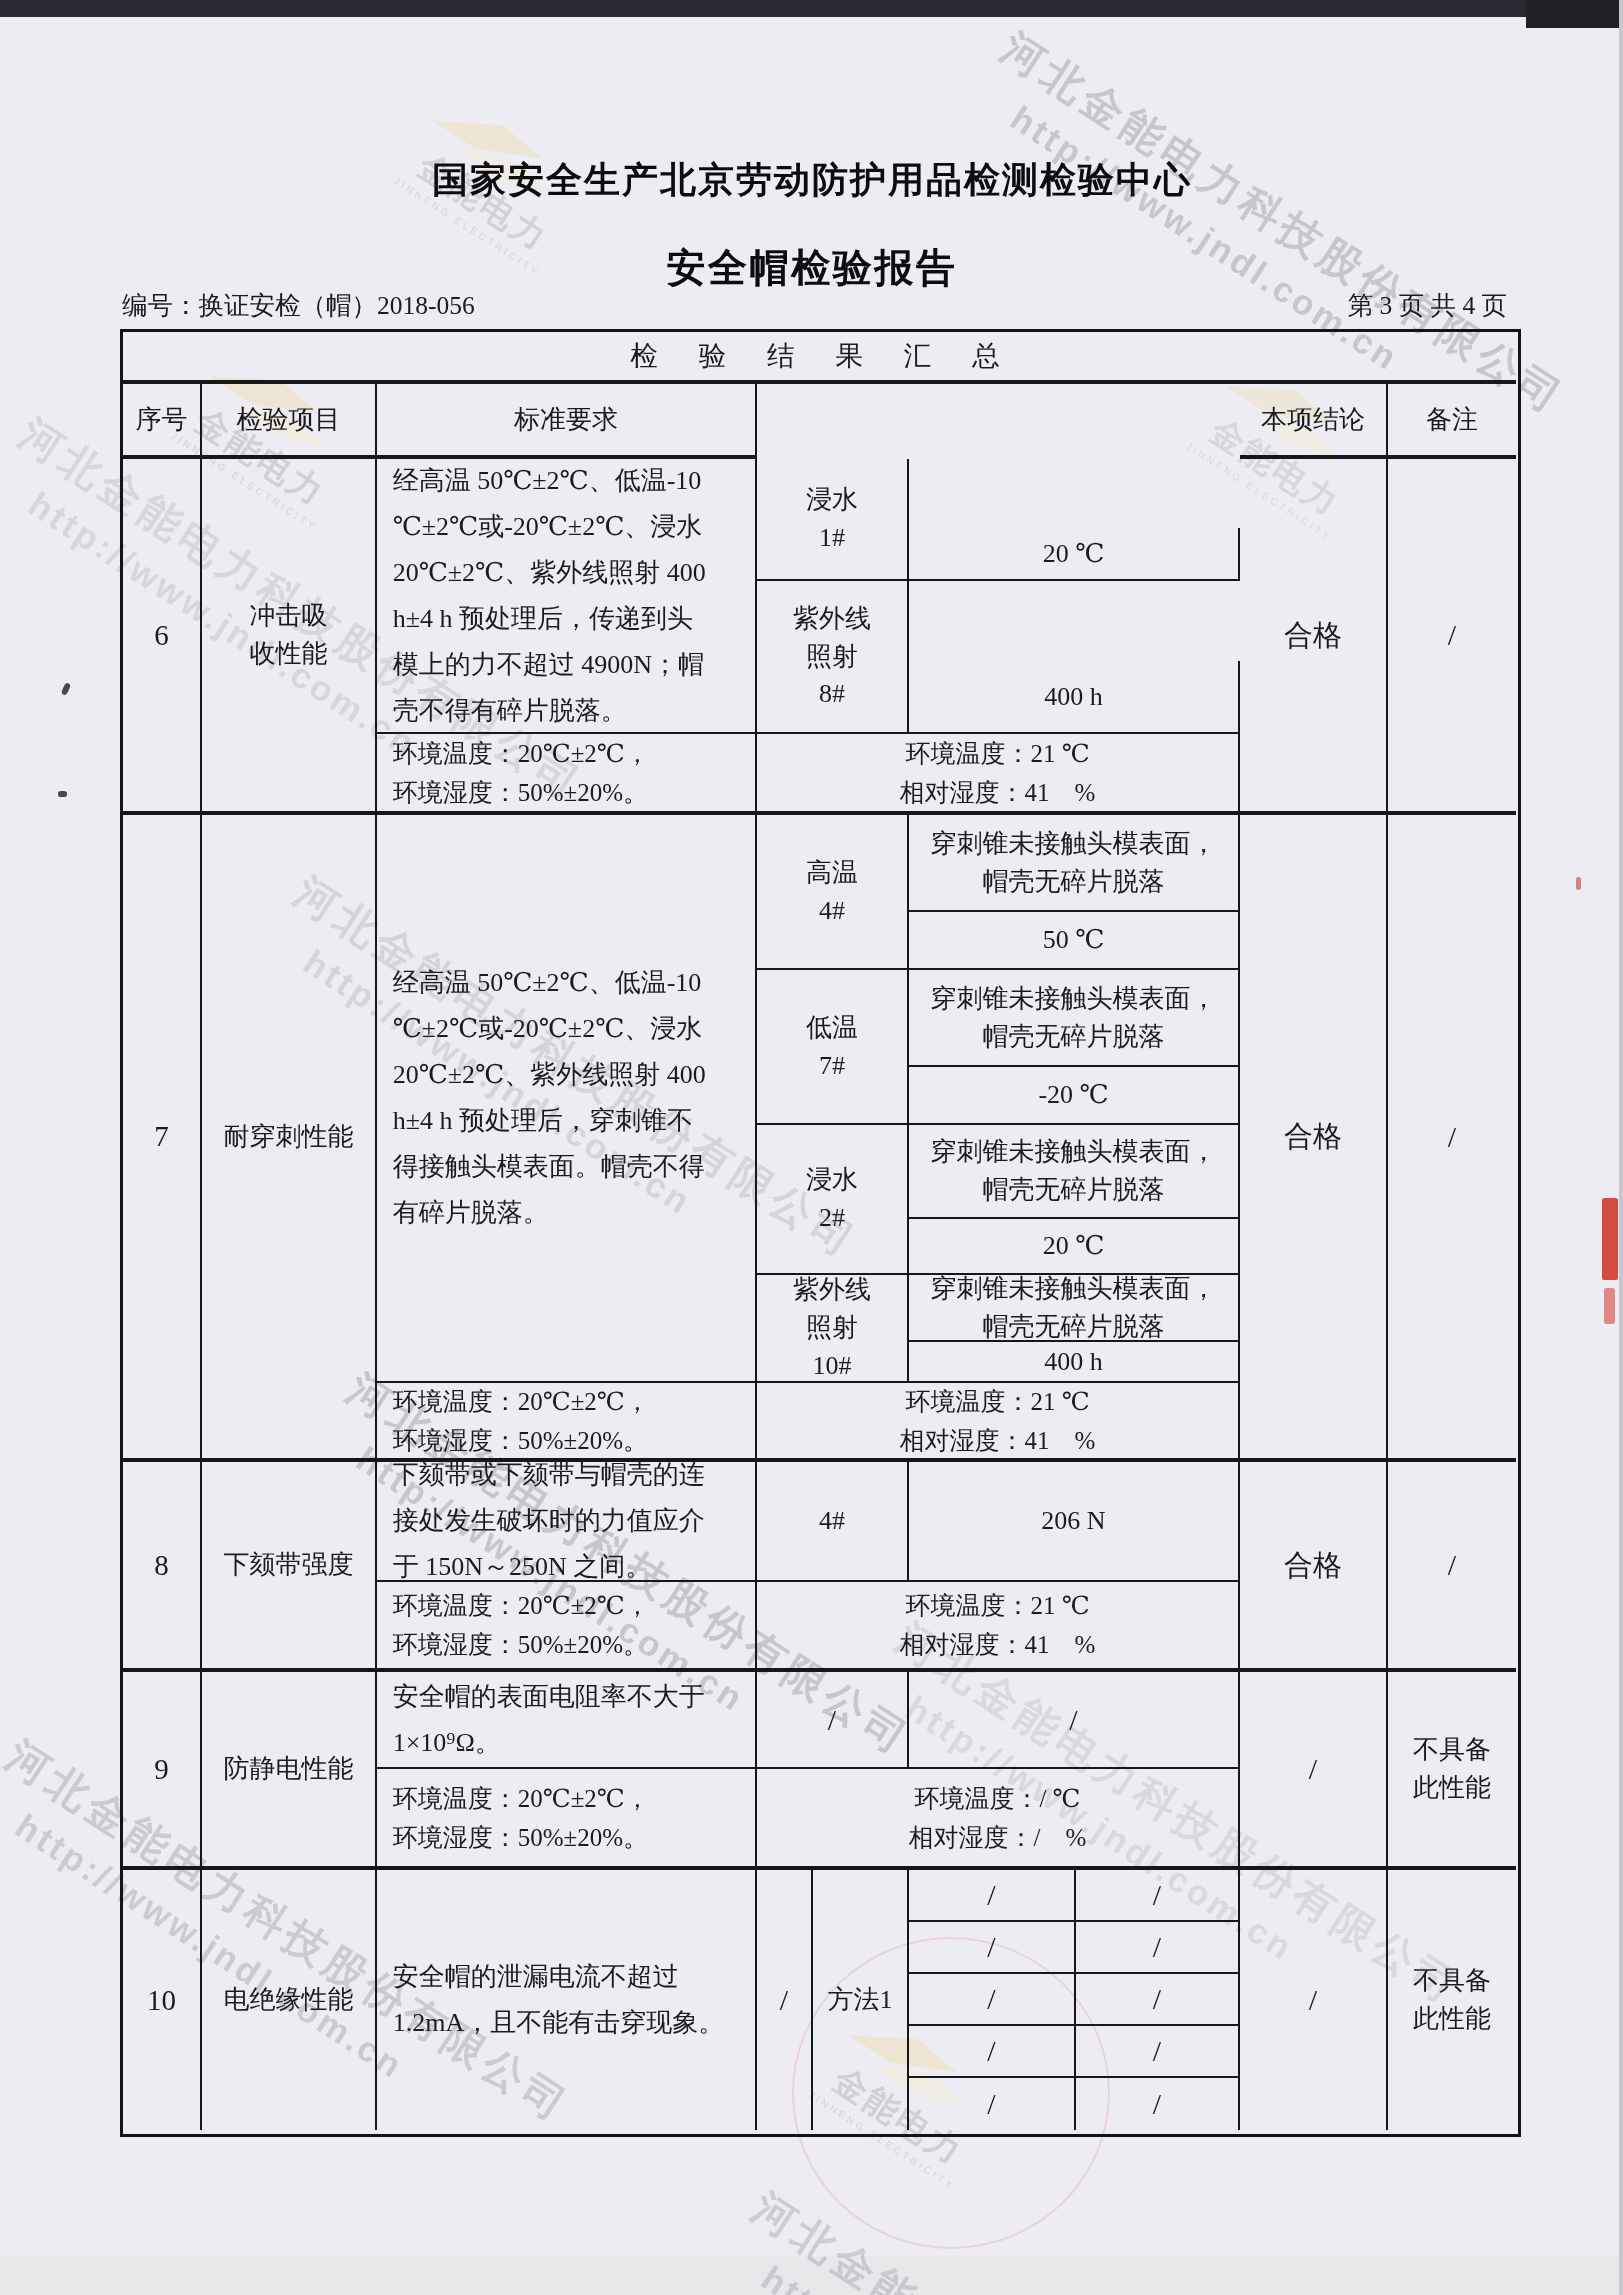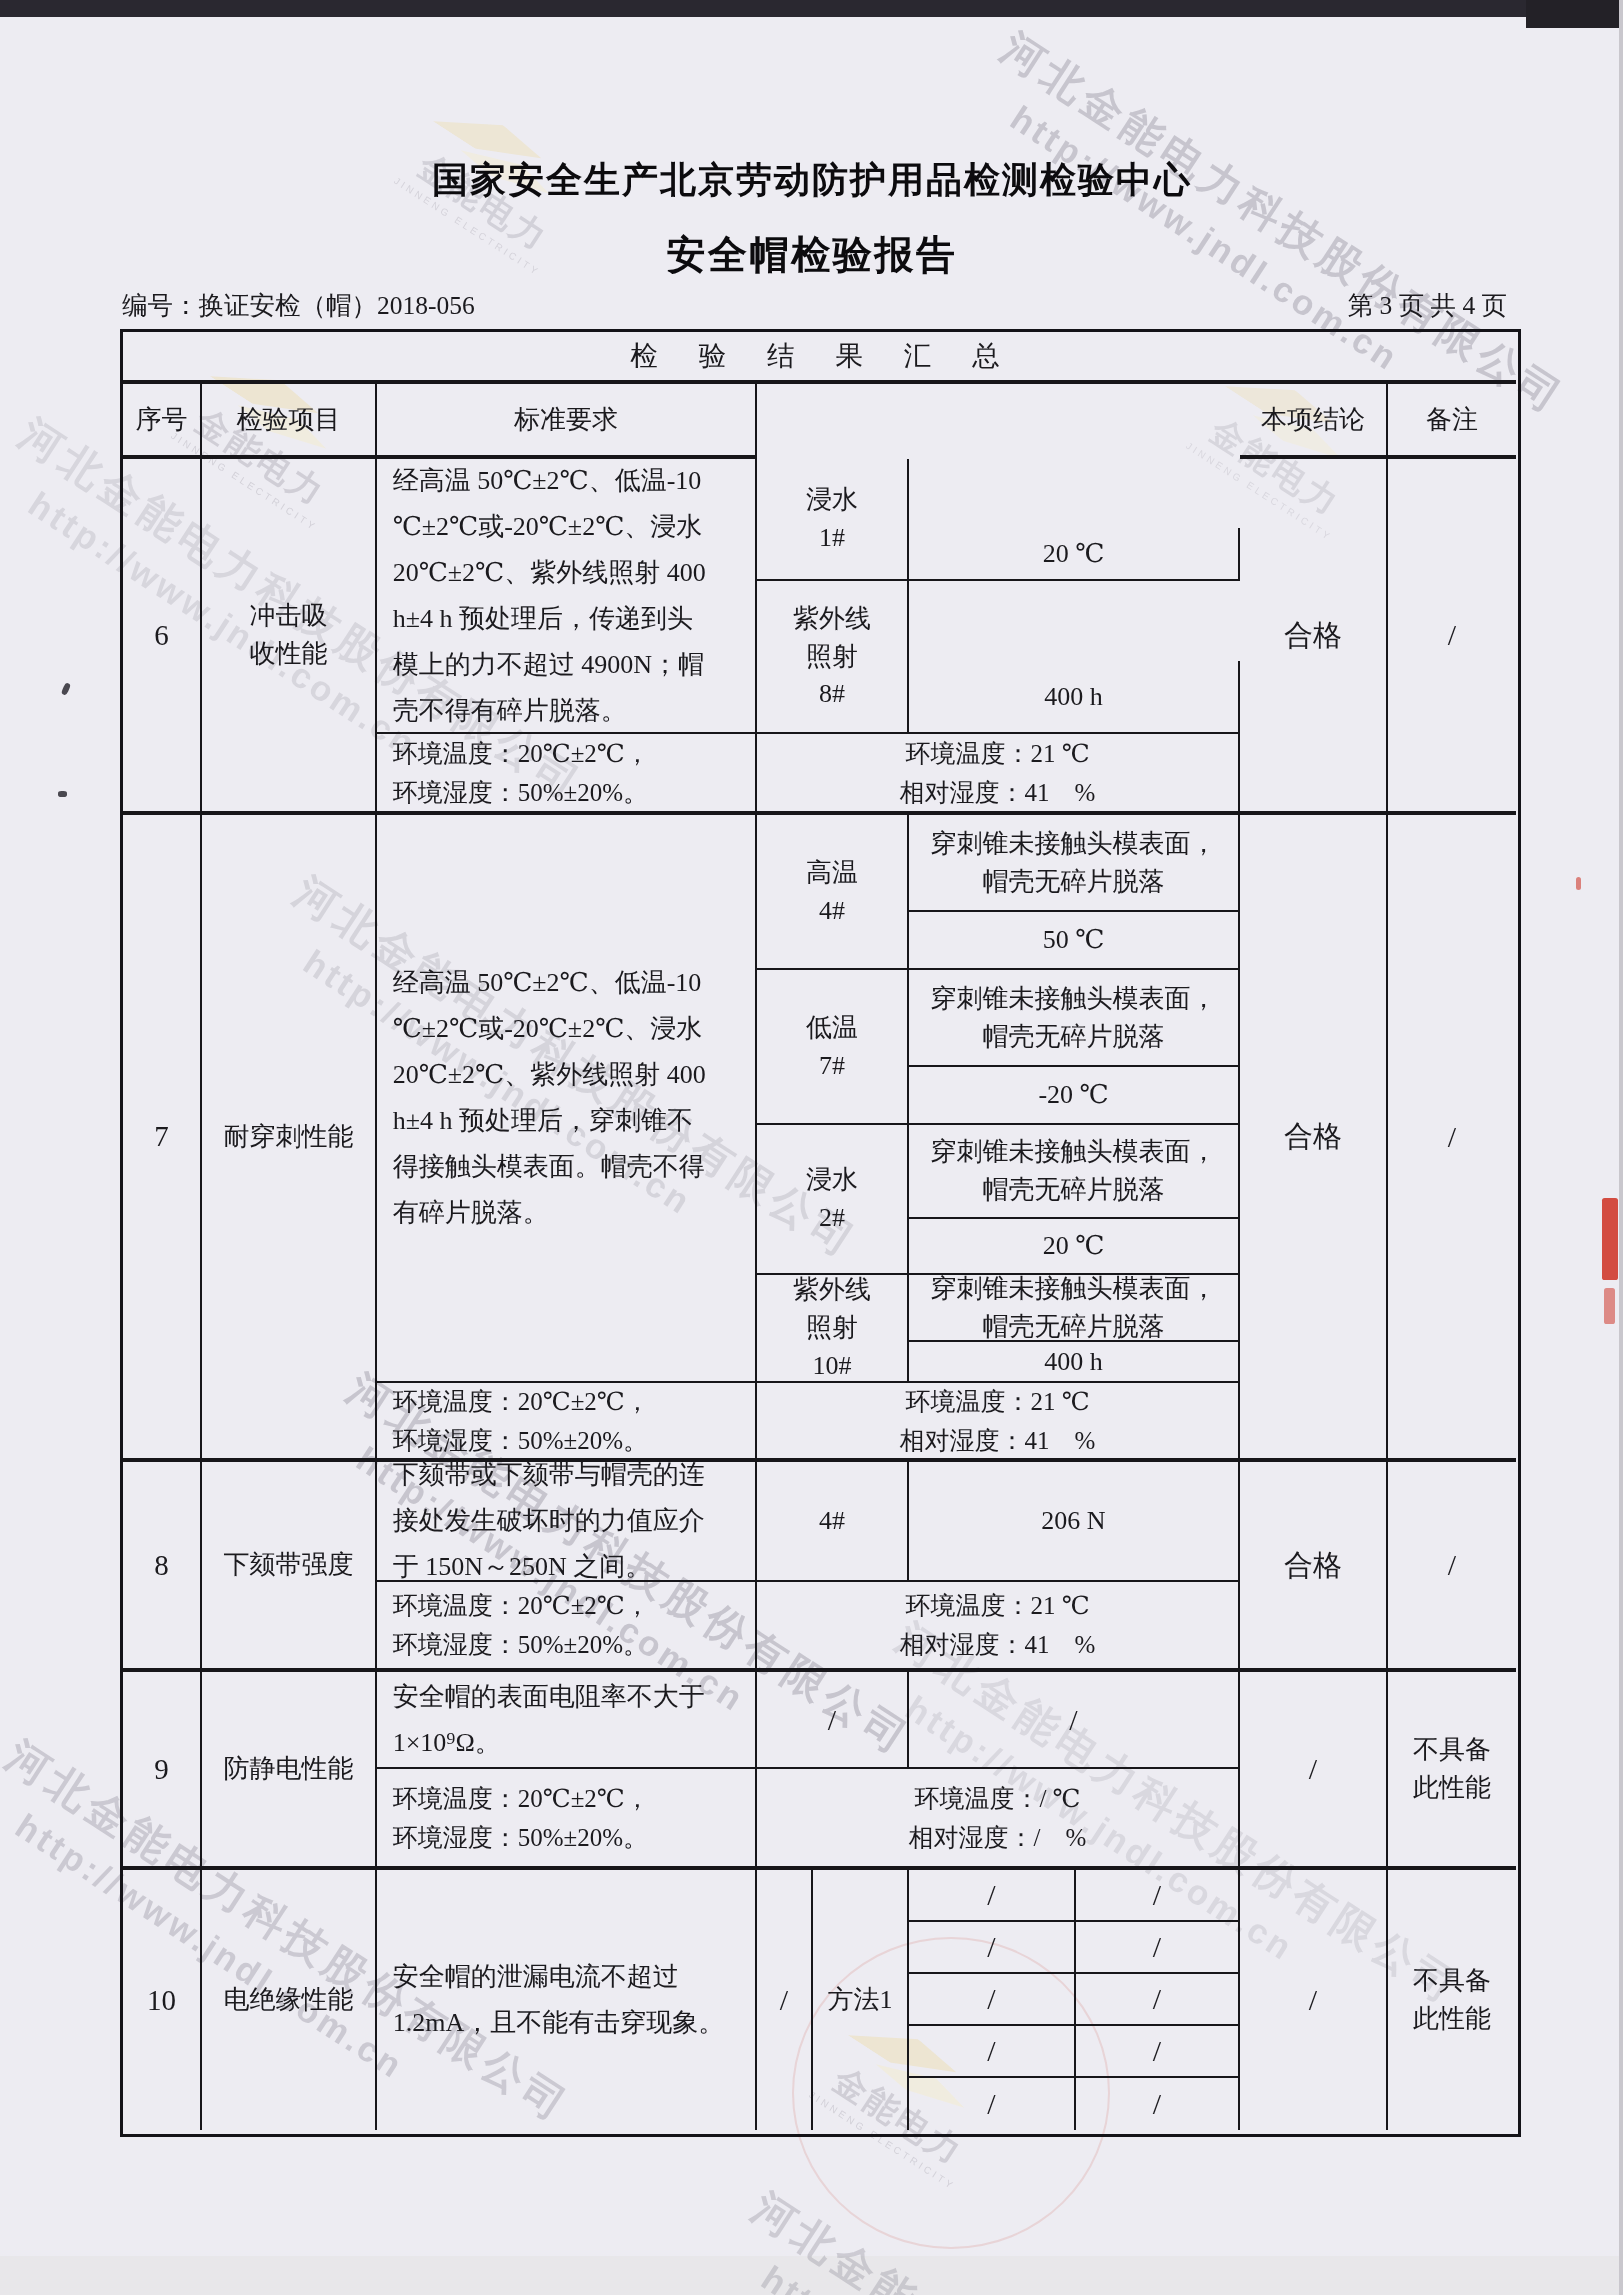--- a/index.html
+++ b/index.html
@@ -26,21 +26,21 @@
   .logo .sw2{width:98px;height:26px;background:#f3ecd4;margin:-11.8px 0 0 39px;
              clip-path:polygon(0 80%,60% 0,100% 35%,40% 100%);}
   .logo .lt{font-family:"Liberation Sans",sans-serif;font-weight:900;font-size:34px;
             color:rgba(150,146,158,.55);letter-spacing:2.6px;margin-top:3.9px;}
   .logo .ls{font-family:"Liberation Sans",sans-serif;font-size:9.8px;letter-spacing:3.3px;
             color:rgba(150,146,158,.5);}
   
   .doc-title{position:absolute;left:0;top:156px;width:1624px;text-align:center;
              font-family:"Liberation Sans","DejaVu Sans",sans-serif;font-weight:900;
              font-size:36px;letter-spacing:2px;color:#0c0b0e;z-index:2;}
-  .doc-subtitle{position:absolute;left:0;top:228px;width:1624px;text-align:center;
+  .doc-subtitle{position:absolute;left:0;top:241px;width:1624px;text-align:center;
              font-family:"Liberation Sans","DejaVu Sans",sans-serif;font-weight:900;
              font-size:39px;letter-spacing:2.6px;color:#0c0b0e;z-index:2;}
   .report-no{position:absolute;left:122px;top:288px;font-size:25.5px;z-index:2;}
   .page-info{position:absolute;right:117px;top:288px;font-size:25.5px;z-index:2;}
   
   #tbl{position:absolute;left:120px;top:329px;width:1401px;height:1808px;box-sizing:border-box;
        border:3.9px solid #141318;display:grid;z-index:2;
        grid-template-columns:79px 175px 380px 56px 96px 167px 164px 148px 128px;
        grid-template-rows:52px 75px 69px 53px 80px 73px 81px 97px 58px 97px 58px 94px 56px 67px 41px 79px 120px 90px 97px 101px 52px 52px 52px 52px 52px;}
   .cell{position:relative;border-right:2px solid #17161a;border-bottom:2px solid #17161a;

